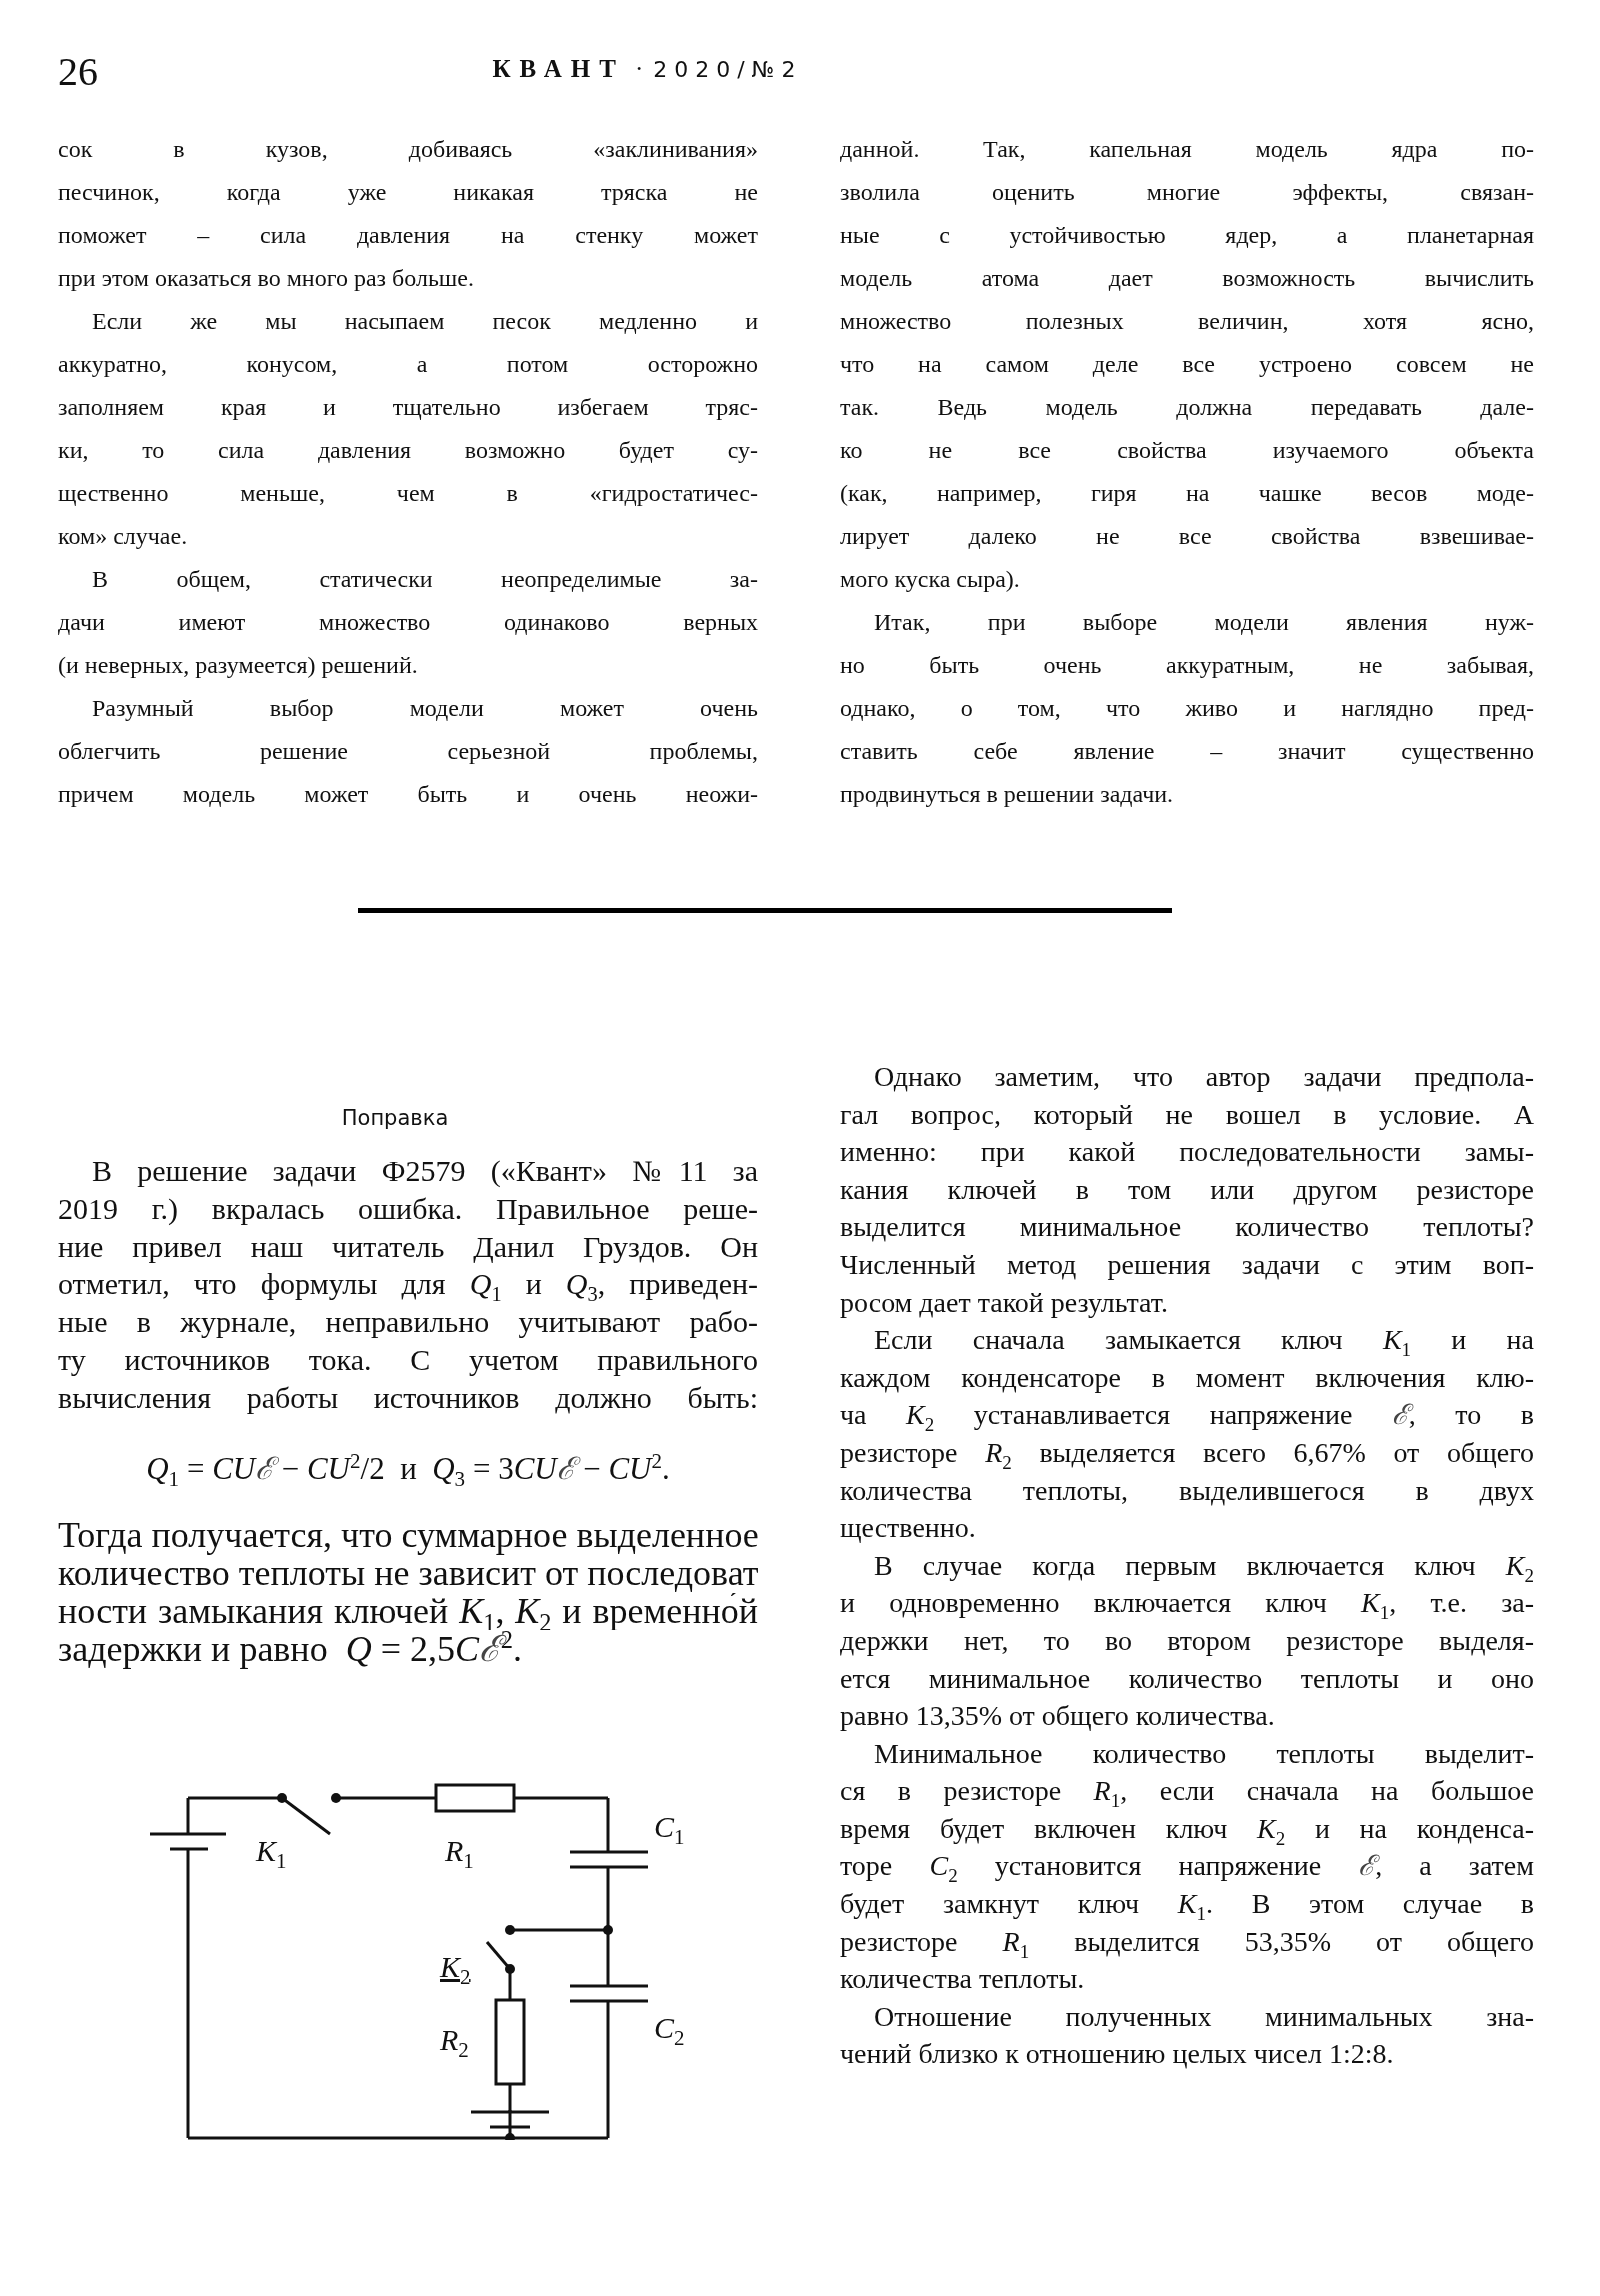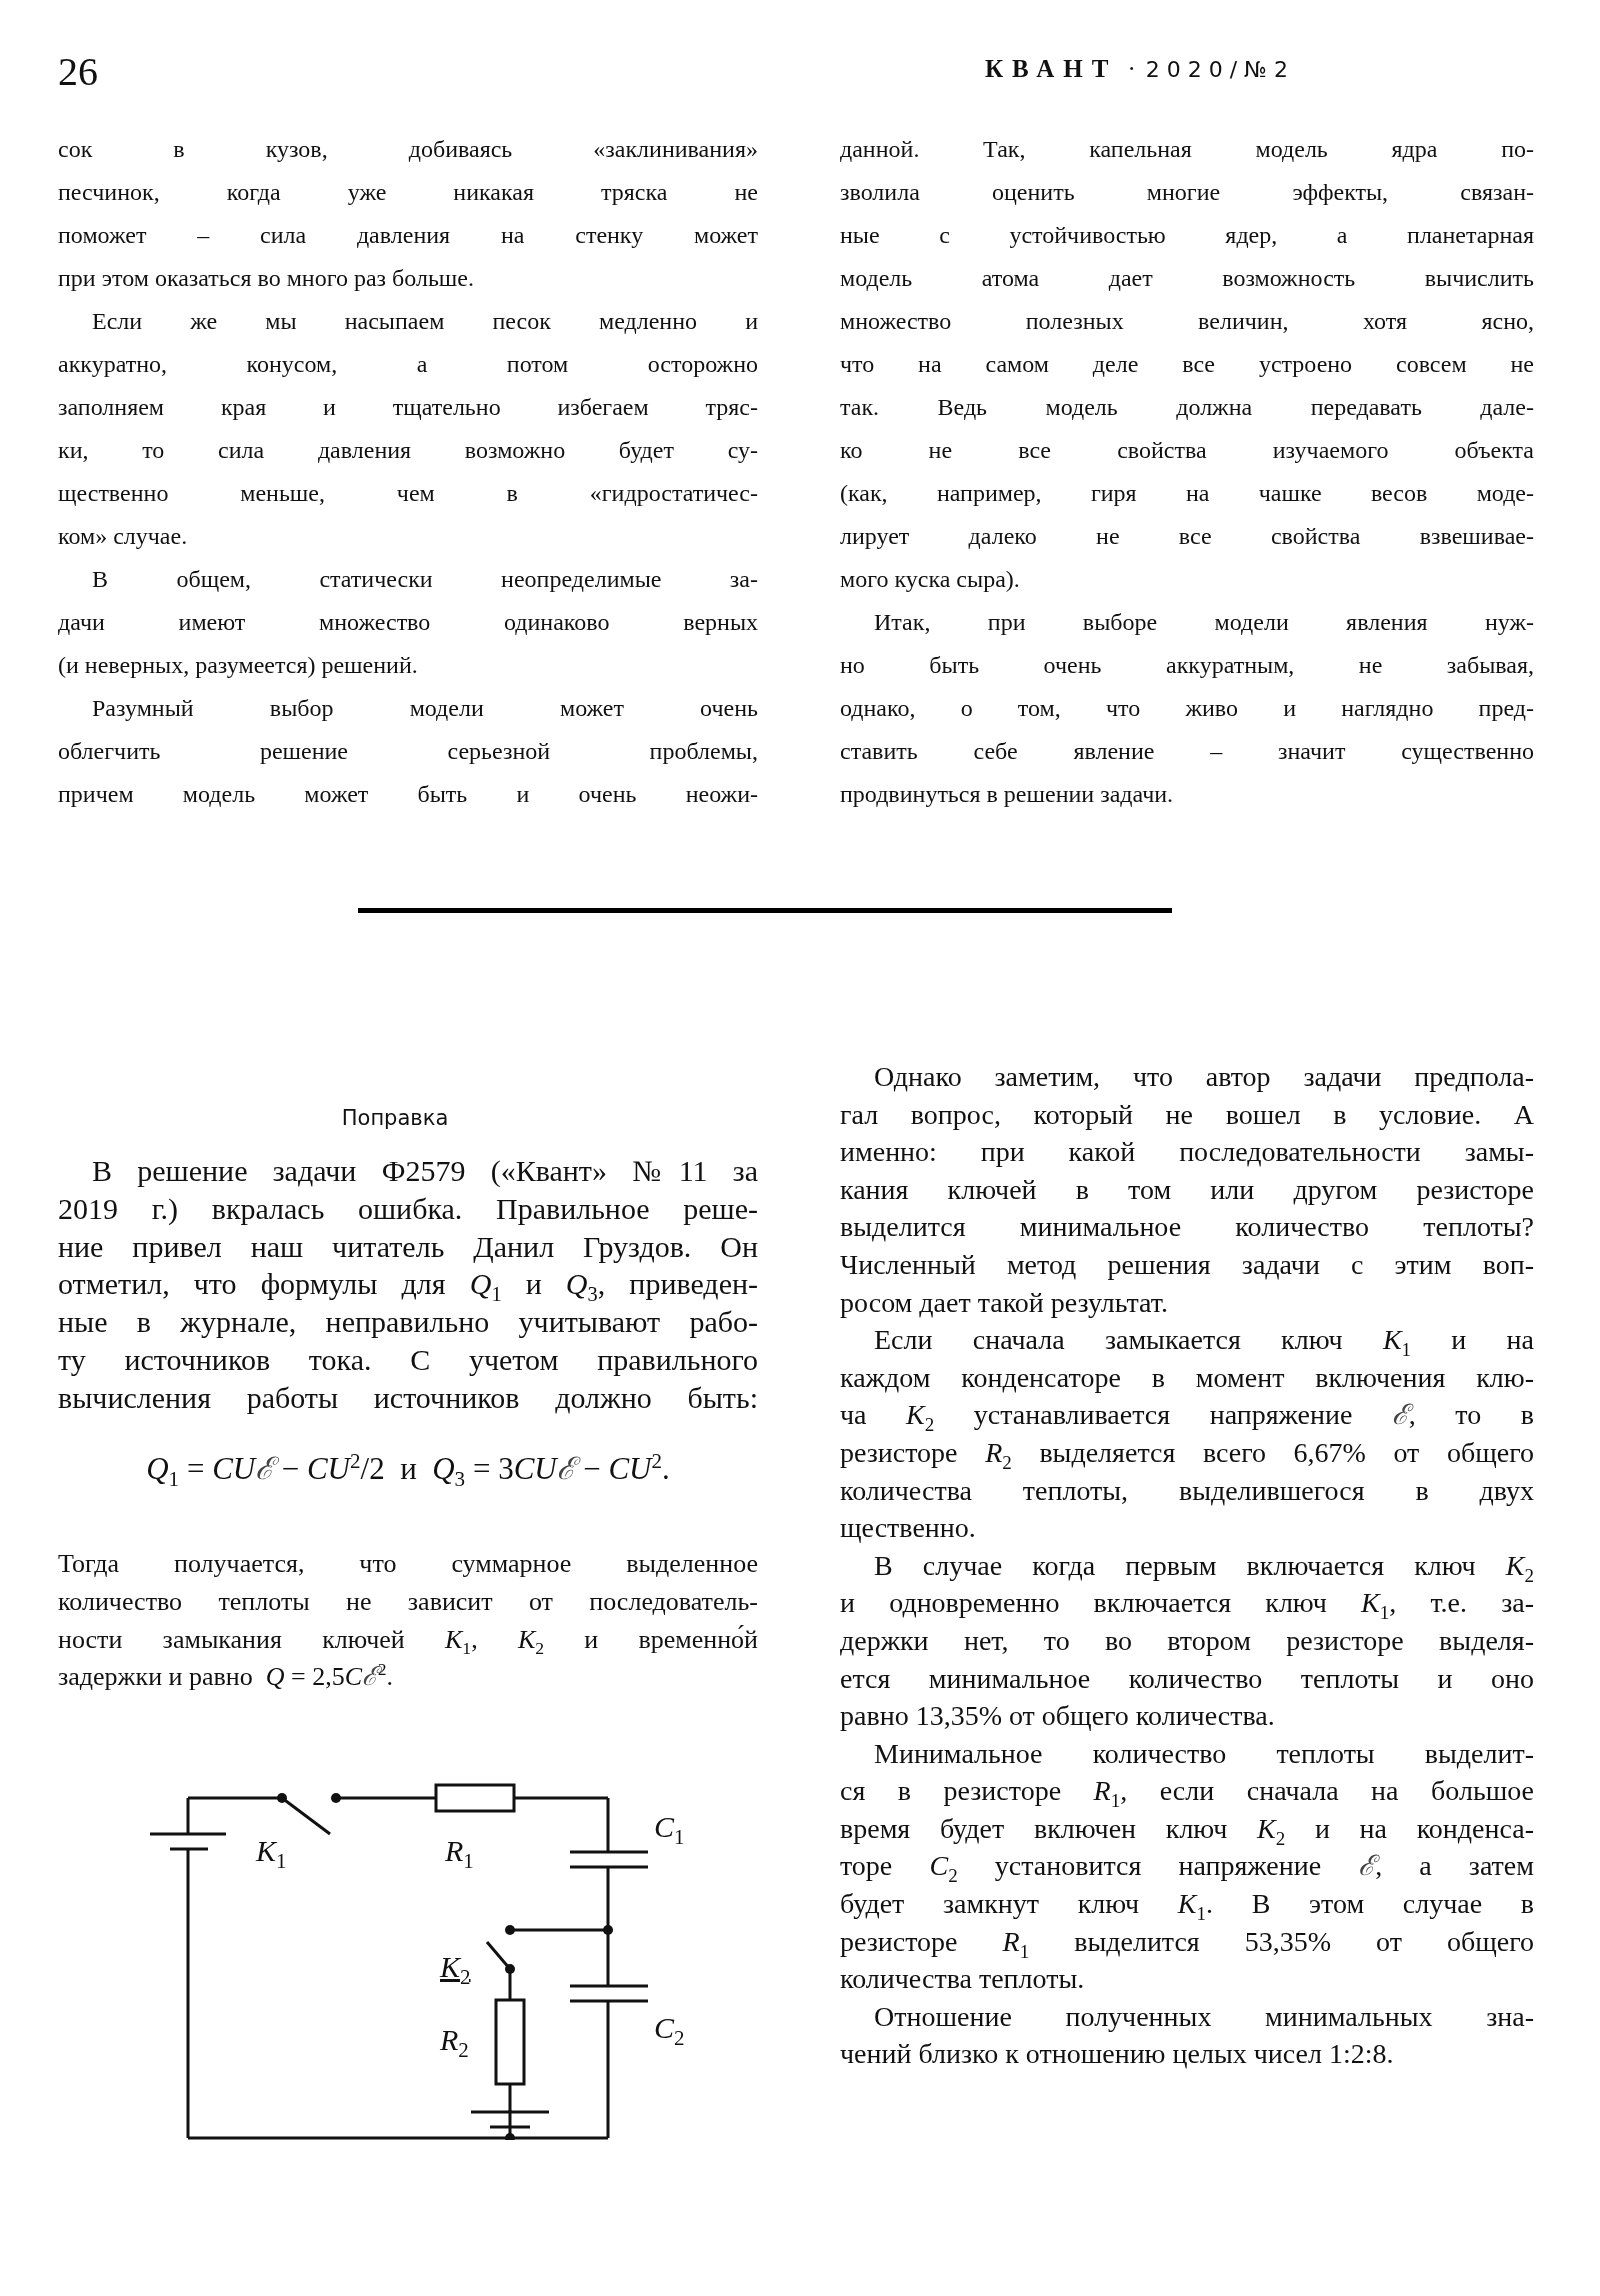--- a/index.html
+++ b/index.html
@@ -1,20 +1,20 @@
 <!DOCTYPE html>
 <html><head>
 <meta charset="utf-8">
 <style>
   html, body { margin: 0; padding: 0; background: #ffffff; }
   body { width: 1600px; height: 2296px; position: relative; overflow: hidden; color: #111; }
   .serif { font-family: "Liberation Serif", "DejaVu Serif", serif; }
   .sans { font-family: "DejaVu Sans", "Liberation Sans", sans-serif; }
   .page-num { position: absolute; left: 58px; top: 48px; font-size: 40px; line-height: 48px; }
-  .running-head { position: absolute; left: 0; width: 1295px; top: 52px; text-align: right; font-size: 25px; line-height: 34px; }
+  .running-head { position: absolute; left: 0; width: 1295px; top: 52px; text-align: center; font-size: 25px; line-height: 34px; }
   .running-head .mag { font-weight: bold; letter-spacing: 9px; font-family: "Liberation Serif", serif; }
   .running-head .sep { margin: 0 10px; }
   .running-head .issue { letter-spacing: 7px; font-family: "DejaVu Sans", sans-serif; font-size: 22px; }
 
   .col { position: absolute; }
   .col .line { display: block; white-space: nowrap; text-align: justify; text-align-last: justify; overflow: hidden; }
   .col .line.last { text-align-last: left; }
   .col .line.indent { padding-left: 34px; }
   .top { font-size: 24px; line-height: 43px; }
   .bottom { font-size: 28px; line-height: 37.6px; }
@@ -89,21 +89,21 @@
   <span class="line">отметил, что формулы для <i>Q</i><sub>1</sub> и <i>Q</i><sub>3</sub>, приведен-</span>
   <span class="line">ные в журнале, неправильно учитывают рабо-</span>
   <span class="line">ту источников тока. С учетом правильного</span>
   <span class="line">вычисления работы источников должно быть:</span>
 </div>
 
 <div class="formula serif">
   <i>Q</i><sub>1</sub> = <i>CU</i><span class="curly">ℰ</span> − <i>CU</i><sup>2</sup>/2 &nbsp;и&nbsp; <i>Q</i><sub>3</sub> = 3<i>CU</i><span class="curly">ℰ</span> − <i>CU</i><sup>2</sup>.
 </div>
 
-<div class="col top serif" style="left:58px; top:1517px; width:700px; font-size:26px; line-height:37.8px;margin-top:28px;">
+<div class="col top serif" style="left:58px; top:1517px; width:700px; font-size:36px; line-height:37.8px;">
   <span class="line">Тогда получается, что суммарное выделенное</span>
   <span class="line">количество теплоты не зависит от последователь-</span>
   <span class="line">ности замыкания ключей <i>K</i><sub>1</sub>, <i>K</i><sub>2</sub> и временно́й</span>
   <span class="line last">задержки и равно &nbsp;<i>Q</i> = 2,5<i>C</i><span class="curly">ℰ</span><sup>2</sup>.</span>
 </div>
 
 <div class="circuit">
   <svg width="560" height="380" viewBox="0 0 560 380">
     <g stroke="#111" stroke-width="3" fill="none">
 

